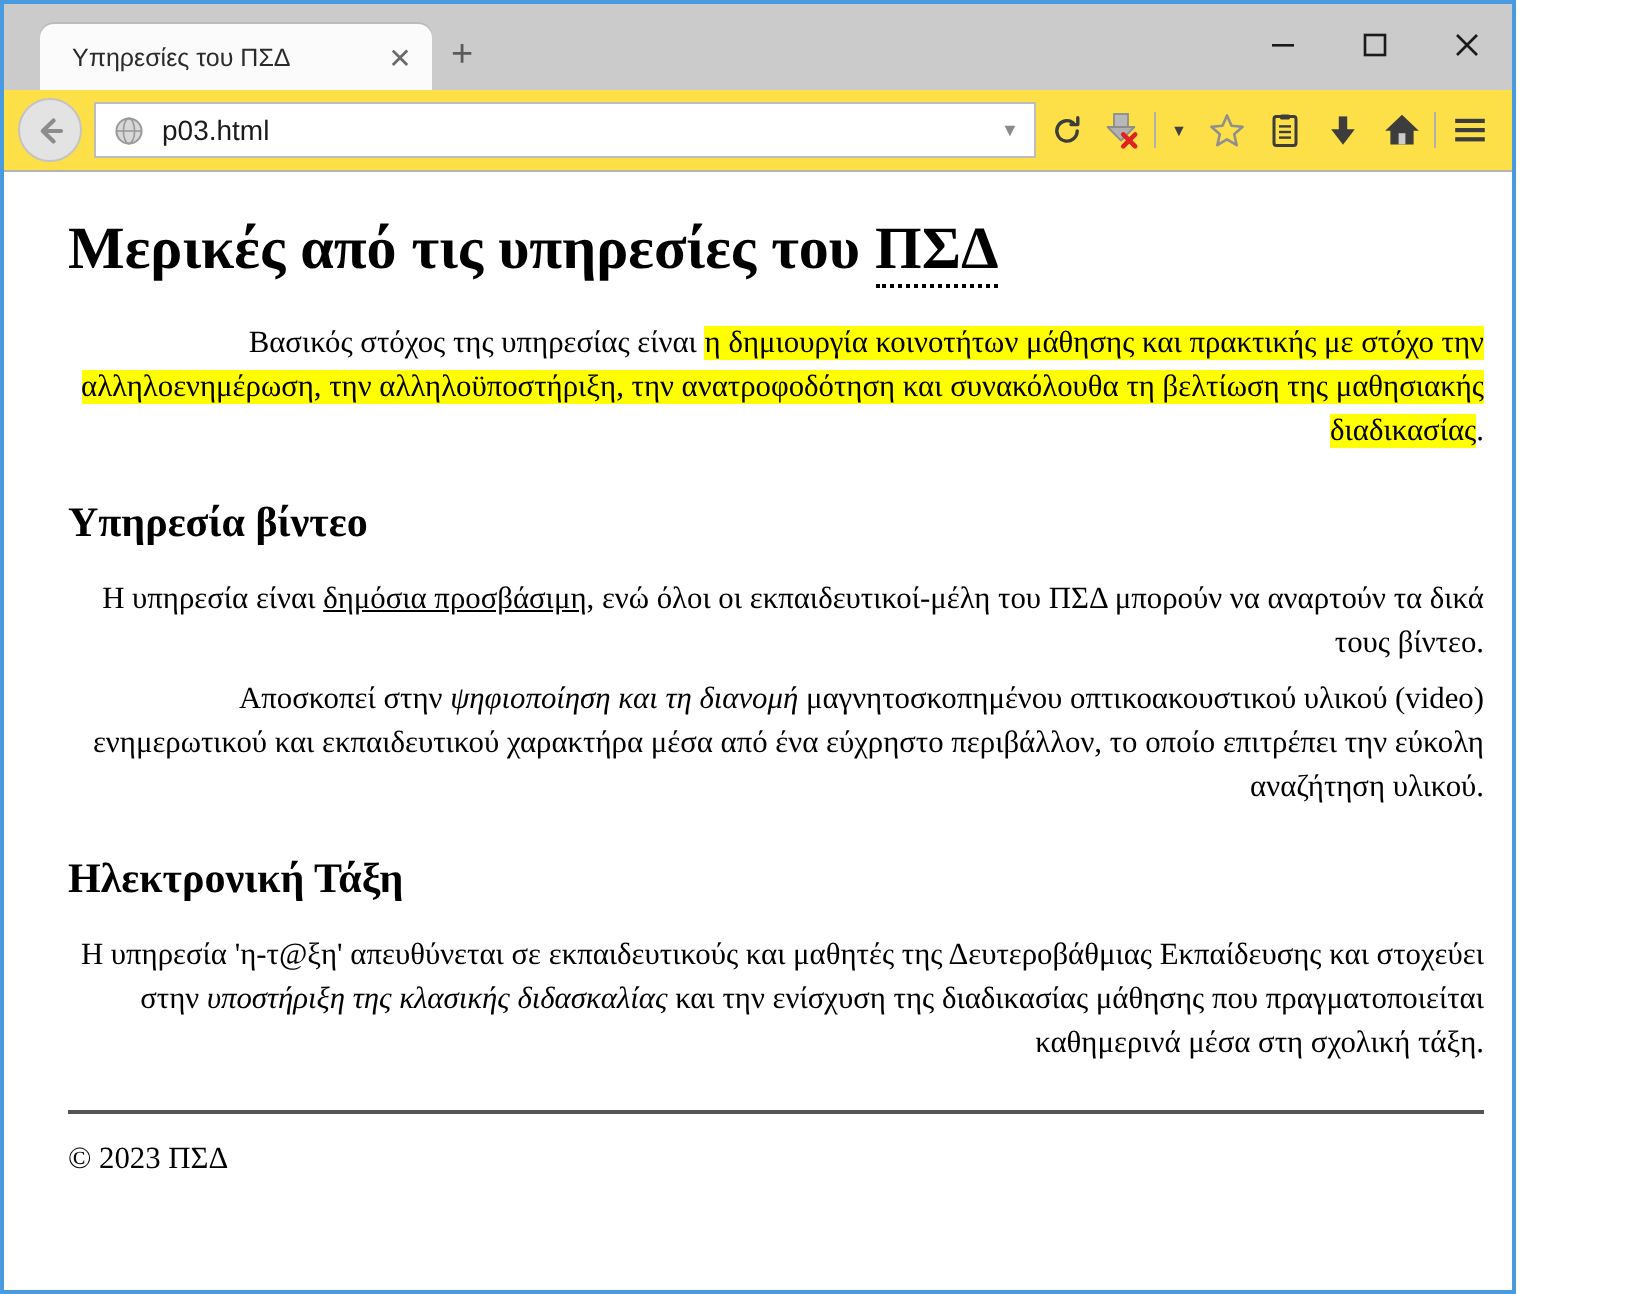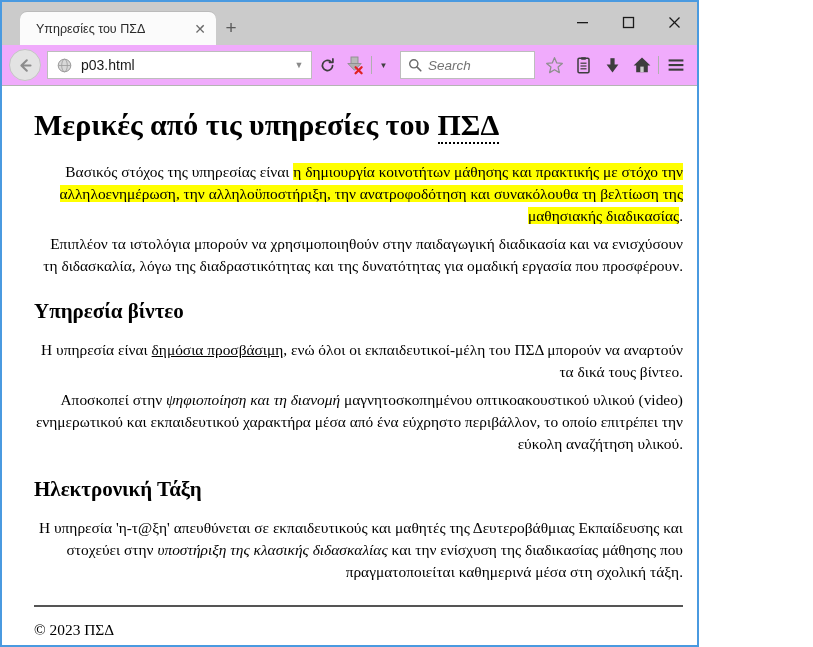--- a/index.html
+++ b/index.html
@@ -10,21 +10,21 @@
     width: 813px;
     height: 647px;
     overflow: hidden;
     background: #ffffff;
     font-family: "Liberation Sans", sans-serif;
   }
 
   
   #browser-window {
     position: relative;
-    width: 699px;
+    width: 758px;
     height: 647px;
     box-sizing: border-box;
     border: 2px solid #4a9ae0;
     background: #c8c8c8;
     display: flex;
     flex-direction: column;
   }
 
   
   .titlebar {
@@ -100,21 +100,21 @@
     height: 40px;
     display: flex;
     align-items: center;
     justify-content: center;
     color: #1a1a1a;
   }
 
   
   .navbar {
     height: 41px;
-    background: #f0abfc;
+    background: #fde047;
     display: flex;
     align-items: center;
     padding: 0 7px;
     box-sizing: border-box;
     flex: 0 0 auto;
     border-bottom: 1px solid #b4b4b4;
   }
   .backbtn {
     width: 30px;
     height: 30px;
@@ -345,29 +345,20 @@
         <path d="M3.8 9.5 L17.2 9.5 L10.5 16.3 Z" fill="#b0b0b0" stroke="#8d8d8d" stroke-width="0.9" stroke-linejoin="round"></path>
         <g stroke="#e02222" stroke-width="2.3" stroke-linecap="round">
           <line x1="11.6" y1="13.2" x2="17.6" y2="19.2"></line>
           <line x1="17.6" y1="13.2" x2="11.6" y2="19.2"></line>
         </g>
       </svg>
     </div>
     <div class="tool-sep"></div>
     <div class="caret-btn">▼</div>
 
-    <div class="searchbox">
-      <span class="sicon">
-        <svg width="14" height="14" viewBox="0 0 14 14">
-          <circle cx="5.8" cy="5.8" r="4.1" fill="none" stroke="#6a6a6a" stroke-width="1.4"></circle>
-          <line x1="8.9" y1="8.9" x2="12.8" y2="12.8" stroke="#6a6a6a" stroke-width="1.6" stroke-linecap="round"></line>
-        </svg>
-      </span>
-      <span class="searchplaceholder">Search</span>
-    </div>
 
     <div class="toolicon">
       <svg width="19" height="19" viewBox="0 0 19 19">
         <path d="M9.5 1.7 L11.75 6.9 L17.3 7.4 L13.1 11.1 L14.35 16.6 L9.5 13.7 L4.65 16.6 L5.9 11.1 L1.7 7.4 L7.25 6.9 Z" fill="none" stroke="#8f8f8f" stroke-width="1.3" stroke-linejoin="round"></path>
       </svg>
     </div>
 
     <div class="toolicon">
       <svg width="19" height="19" viewBox="0 0 19 19">
         <rect x="4" y="2.3" width="11" height="14.4" rx="1.2" fill="none" stroke="#3d3d3d" stroke-width="1.5"></rect>
@@ -403,21 +394,20 @@
     </div>
   </div>
 
   <div class="content">
 
     <h1><span>Μερικές από τις υπηρεσίες του </span><span class="abbr">ΠΣΔ</span></h1>
 
 
     <p><span>Βασικός στόχος της υπηρεσίας είναι </span><mark class="hl">η δημιουργία κοινοτήτων μάθησης και πρακτικής με στόχο την αλληλοενημέρωση, την αλληλοϋποστήριξη, την ανατροφοδότηση και συνακόλουθα τη βελτίωση της μαθησιακής διαδικασίας</mark><span>.</span></p>
 
-    <p>Επιπλέον τα ιστολόγια μπορούν να χρησιμοποιηθούν στην παιδαγωγική διαδικασία και να ενισχύσουν τη διδασκαλία, λόγω της διαδραστικότητας και της δυνατότητας για ομαδική εργασία που προσφέρουν.</p>
 
     <h2>Υπηρεσία βίντεο</h2>
 
     <p><span>Η υπηρεσία είναι </span><span class="ins">δημόσια προσβάσιμη</span><span>, ενώ όλοι οι εκπαιδευτικοί-μέλη του ΠΣΔ μπορούν να αναρτούν τα δικά τους βίντεο.</span></p>
 
     <p><span>Αποσκοπεί στην </span><span class="em">ψηφιοποίηση και τη διανομή</span><span> μαγνητοσκοπημένου οπτικοακουστικού υλικού (video) ενημερωτικού και εκπαιδευτικού χαρακτήρα μέσα από ένα εύχρηστο περιβάλλον, το οποίο επιτρέπει την εύκολη αναζήτηση υλικού.</span></p>
 
     <h2>Ηλεκτρονική Τάξη</h2>
 
     <p><span>Η υπηρεσία 'η-τ@ξη' απευθύνεται σε εκπαιδευτικούς και μαθητές της Δευτεροβάθμιας Εκπαίδευσης και στοχεύει στην </span><span class="em">υποστήριξη της κλασικής διδασκαλίας</span><span> και την ενίσχυση της διαδικασίας μάθησης που πραγματοποιείται καθημερινά μέσα στη σχολική τάξη.</span></p>

